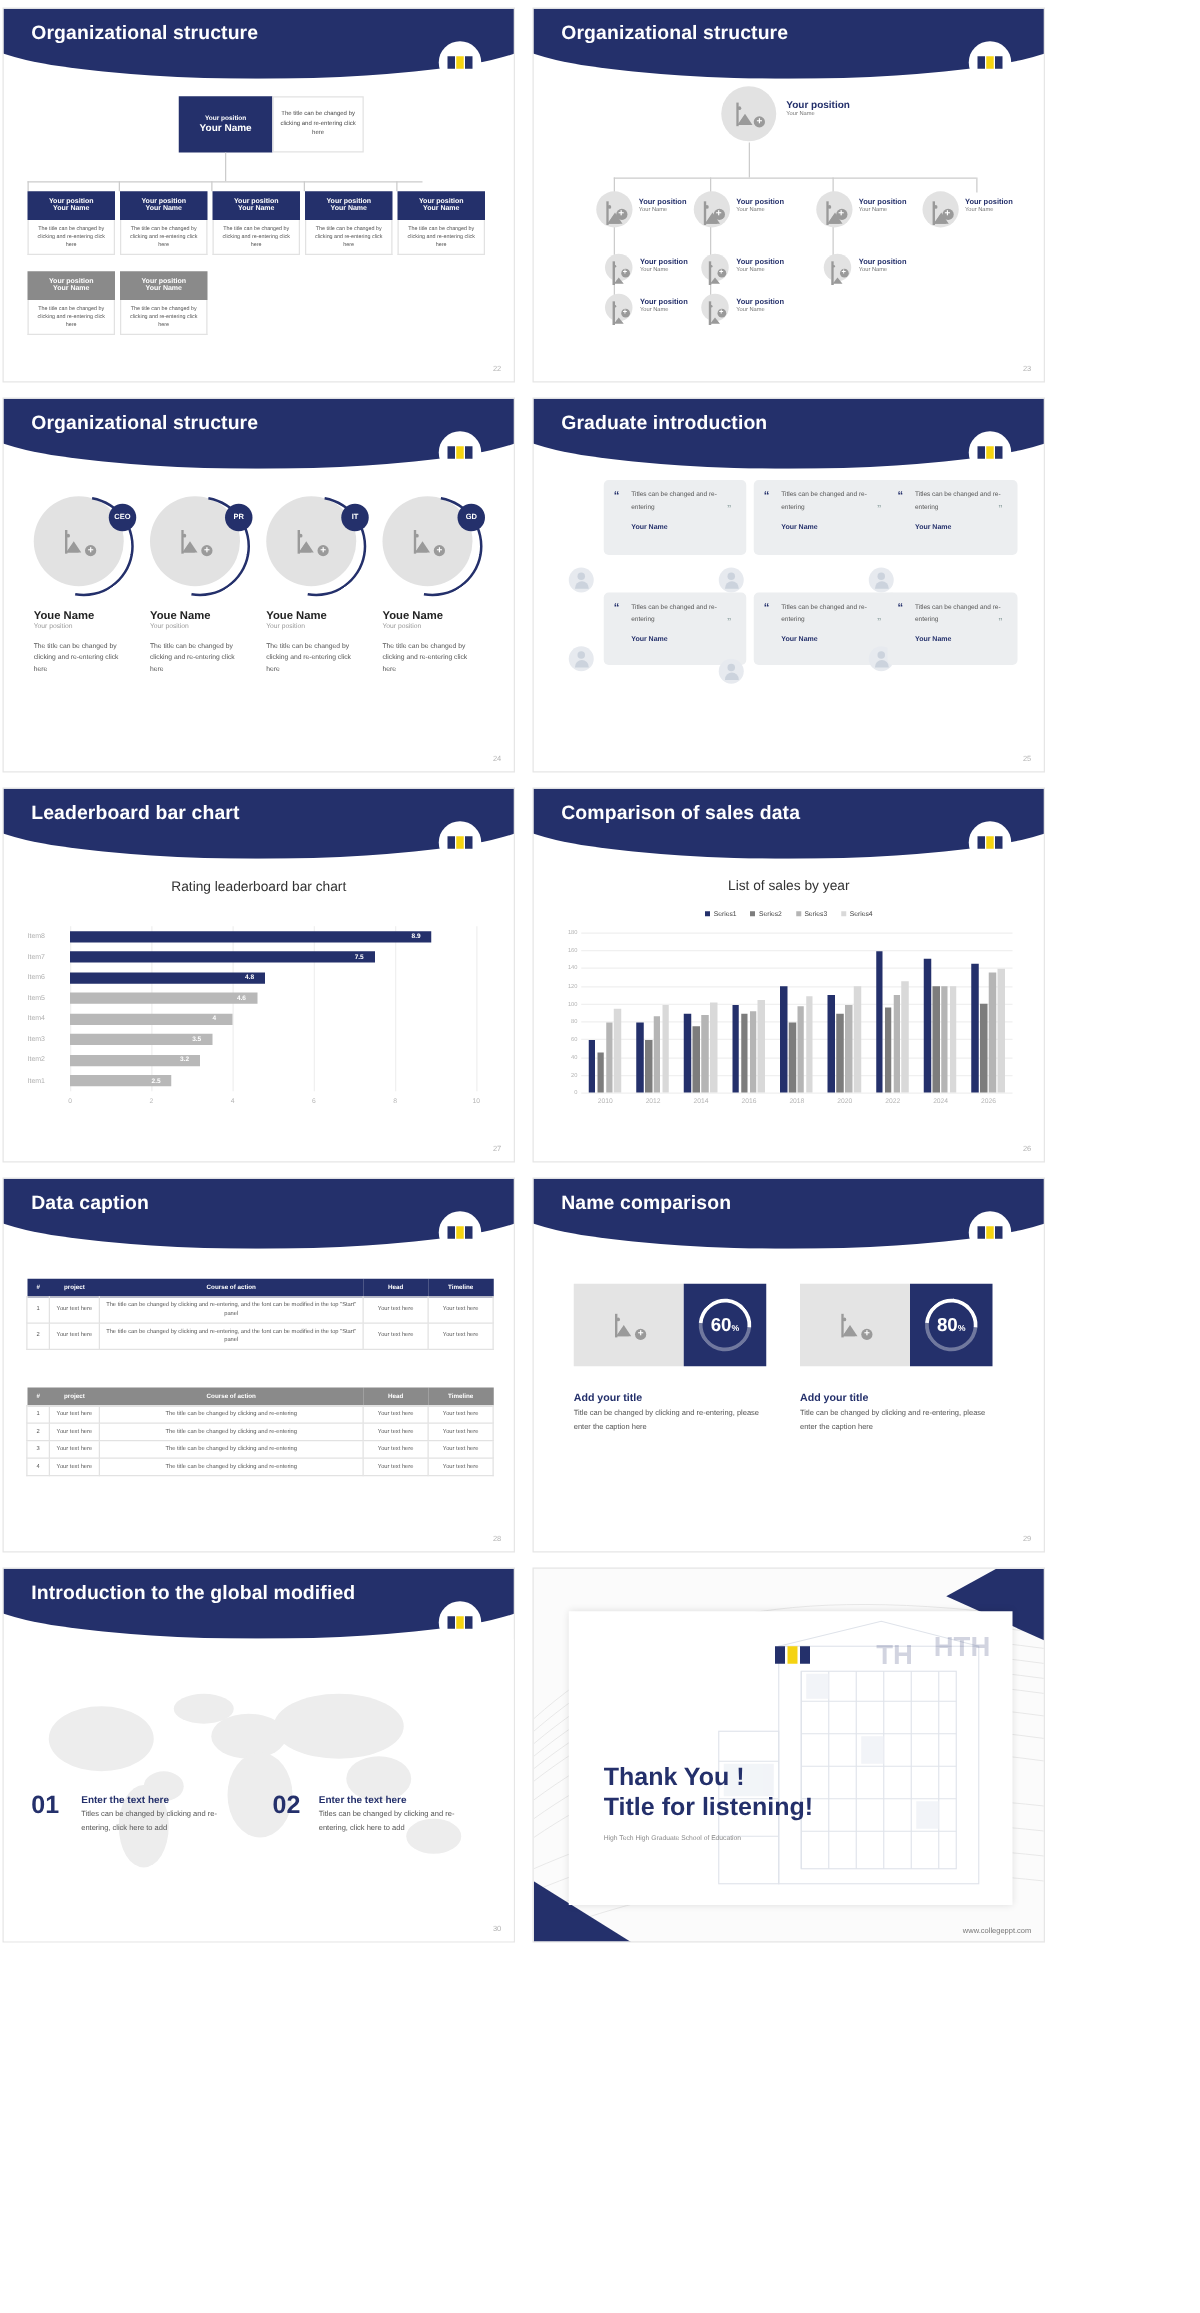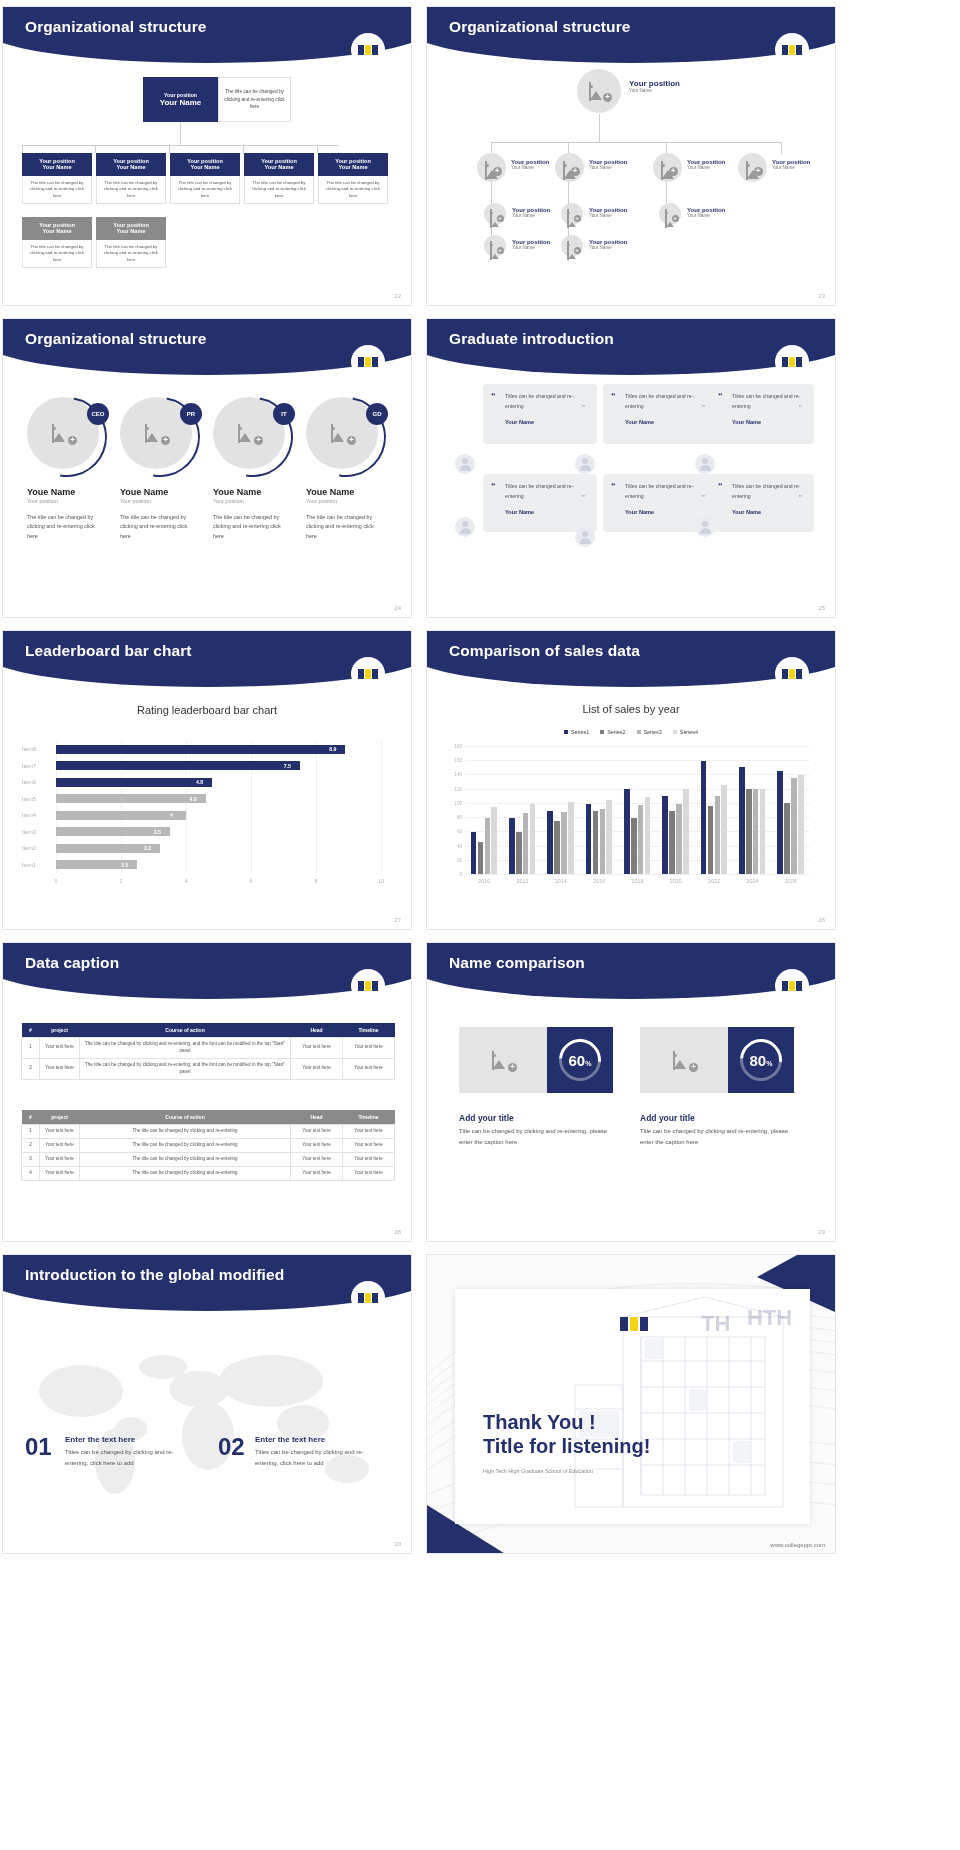--- a/index.html
+++ b/index.html
@@ -135,21 +135,21 @@
   .dcpct .ring2 { position:absolute; width:42px;height:42px;border-radius:50%;
      border:3px solid rgba(255,255,255,.35); border-right-color:#fff; border-top-color:#fff;
      transform:rotate(-40deg); }
   .dcpct .num { position:relative; color:#fff; font-size:15px; font-weight:bold; z-index:2;}
   .dcpct .num sub { font-size:7px; vertical-align:baseline; }
   .dchead { position:absolute; font-size:8.5px; font-weight:bold; color:#24306b;}
   .dcbody { position:absolute; font-size:6px; color:#555; line-height:1.85;}
   
   .mapbg { position:absolute; left:0; top:56px; width:100%; height:244px;
            background:#fff; overflow:hidden; }
-  .numbig { position:absolute; font-size:24px; font-weight:bold; color:#24306b; }
+  .numbig { position:absolute; font-size:20px; font-weight:bold; color:#24306b; }
   .numtxt { position:absolute; }
   .numtxt h5 { font-size:8px; color:#24306b; font-weight:bold;}
   .numtxt p { font-size:6px; color:#555; line-height:1.8; margin-top:3px;}
   
   .tycard { position:absolute; background:#fff; box-shadow:0 0 6px rgba(0,0,0,.12); }
   .tyh { font-size:20px; font-weight:bold; color:#24306b; line-height:1.18;}
   .tysub { font-size:5.4px; color:#8a8a8a; margin-top:10px;}
   .urlbot { position:absolute; right:10px; bottom:5px; font-size:6px; color:#777; }
   .dcorner { position:absolute; }
 </style>

